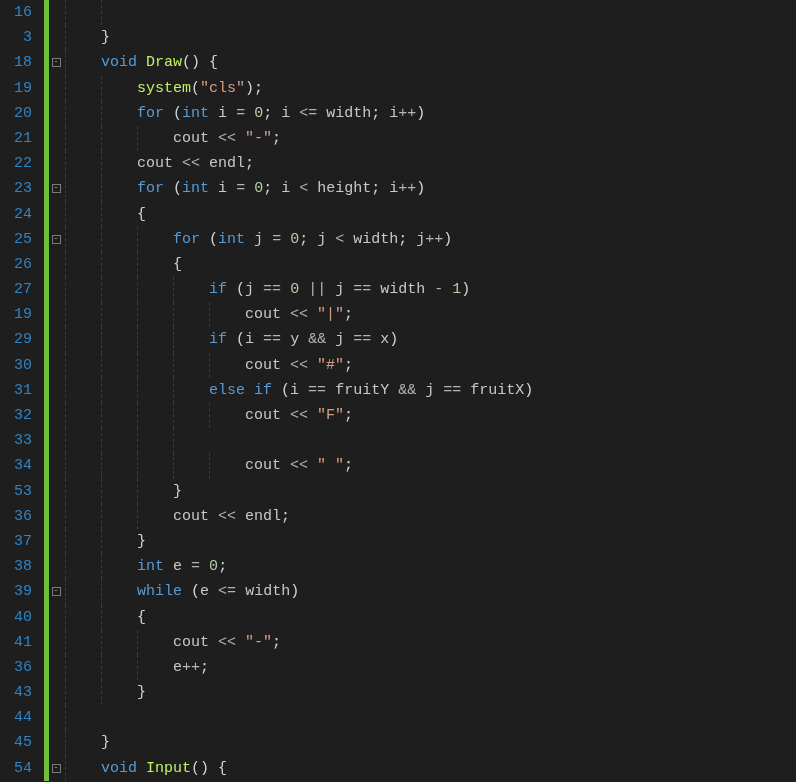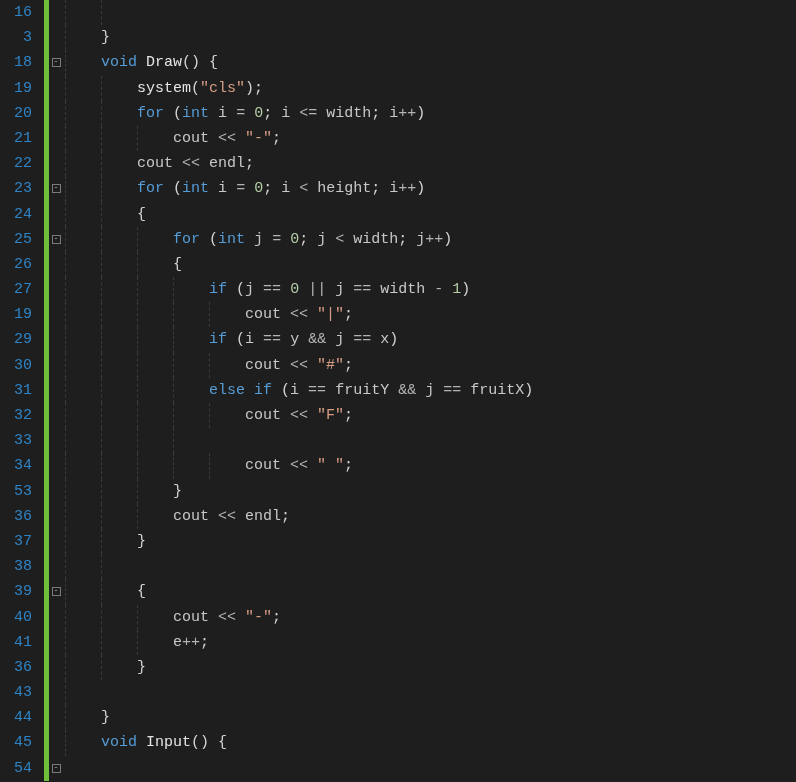--- a/index.html
+++ b/index.html
@@ -81,21 +81,21 @@
   }
   .vg {
     position: absolute;
     top: 0;
     width: 0;
     border-left: 1px dashed #3a3a3a;
     height: 100%;
   }
   .kw  { color: #569cd6; }
   .type{ color: #569cd6; }
-  .fn  { color: #e5e5e5; }
+  .fn  { color: #bef264; }
   .str { color: #d69d85; }
   .num { color: #b5cea8; }
   .id  { color: #c8c8c8; }
   .op  { color: #b4b4b4; }
   .punc{ color: #d4d4d4; }
 </style>
 </head>
 <body>
 
 <div class="editor">
@@ -282,21 +282,22 @@
       <div class="code-line"><div class="indent-guides" style="width: 600px;"><div class="vg" style="left: 0px;"></div><div class="vg" style="left: 36px;"></div><div class="vg" style="left: 72px;"></div><div class="vg" style="left: 108px;"></div><div class="vg" style="left: 144px;"></div></div><span style="position: relative;">                    <span class="id">cout</span> <span class="op">&lt;&lt;</span> <span class="str">"|"</span><span class="punc">;</span></span></div>
       <div class="code-line"><div class="indent-guides" style="width: 600px;"><div class="vg" style="left: 0px;"></div><div class="vg" style="left: 36px;"></div><div class="vg" style="left: 72px;"></div><div class="vg" style="left: 108px;"></div></div><span style="position: relative;">                <span class="kw">if</span> <span class="punc">(</span><span class="id">i</span> <span class="op">==</span> <span class="id">y</span> <span class="op">&amp;&amp;</span> <span class="id">j</span> <span class="op">==</span> <span class="id">x</span><span class="punc">)</span></span></div>
       <div class="code-line"><div class="indent-guides" style="width: 600px;"><div class="vg" style="left: 0px;"></div><div class="vg" style="left: 36px;"></div><div class="vg" style="left: 72px;"></div><div class="vg" style="left: 108px;"></div><div class="vg" style="left: 144px;"></div></div><span style="position: relative;">                    <span class="id">cout</span> <span class="op">&lt;&lt;</span> <span class="str">"#"</span><span class="punc">;</span></span></div>
       <div class="code-line"><div class="indent-guides" style="width: 600px;"><div class="vg" style="left: 0px;"></div><div class="vg" style="left: 36px;"></div><div class="vg" style="left: 72px;"></div><div class="vg" style="left: 108px;"></div></div><span style="position: relative;">                <span class="kw">else if</span> <span class="punc">(</span><span class="id">i</span> <span class="op">==</span> <span class="id">fruitY</span> <span class="op">&amp;&amp;</span> <span class="id">j</span> <span class="op">==</span> <span class="id">fruitX</span><span class="punc">)</span></span></div>
       <div class="code-line"><div class="indent-guides" style="width: 600px;"><div class="vg" style="left: 0px;"></div><div class="vg" style="left: 36px;"></div><div class="vg" style="left: 72px;"></div><div class="vg" style="left: 108px;"></div><div class="vg" style="left: 144px;"></div></div><span style="position: relative;">                    <span class="id">cout</span> <span class="op">&lt;&lt;</span> <span class="str">"F"</span><span class="punc">;</span></span></div>
       <div class="code-line"><div class="indent-guides" style="width: 600px;"><div class="vg" style="left: 0px;"></div><div class="vg" style="left: 36px;"></div><div class="vg" style="left: 72px;"></div><div class="vg" style="left: 108px;"></div></div></div>
       <div class="code-line"><div class="indent-guides" style="width: 600px;"><div class="vg" style="left: 0px;"></div><div class="vg" style="left: 36px;"></div><div class="vg" style="left: 72px;"></div><div class="vg" style="left: 108px;"></div><div class="vg" style="left: 144px;"></div></div><span style="position: relative;">                    <span class="id">cout</span> <span class="op">&lt;&lt;</span> <span class="str">" "</span><span class="punc">;</span></span></div>
       <div class="code-line"><div class="indent-guides" style="width: 600px;"><div class="vg" style="left: 0px;"></div><div class="vg" style="left: 36px;"></div><div class="vg" style="left: 72px;"></div></div><span style="position: relative;">            <span class="punc">}</span></span></div>
       <div class="code-line"><div class="indent-guides" style="width: 600px;"><div class="vg" style="left: 0px;"></div><div class="vg" style="left: 36px;"></div><div class="vg" style="left: 72px;"></div></div><span style="position: relative;">            <span class="id">cout</span> <span class="op">&lt;&lt;</span> <span class="id">endl</span><span class="punc">;</span></span></div>
       <div class="code-line"><div class="indent-guides" style="width: 600px;"><div class="vg" style="left: 0px;"></div><div class="vg" style="left: 36px;"></div></div><span style="position: relative;">        <span class="punc">}</span></span></div>
-      <div class="code-line"><div class="indent-guides" style="width: 600px;"><div class="vg" style="left: 0px;"></div><div class="vg" style="left: 36px;"></div></div></div>
+      <div class="code-line"><div class="indent-guides" style="width: 600px;"><div class="vg" style="left: 0px;"></div><div class="vg" style="left: 36px;"></div></div><span style="position: relative;">        <span class="type">int</span> <span class="id">e</span> <span class="op">=</span> <span class="num">0</span><span class="punc">;</span></span></div>
+      <div class="code-line"><div class="indent-guides" style="width: 600px;"><div class="vg" style="left: 0px;"></div><div class="vg" style="left: 36px;"></div></div><span style="position: relative;">        <span class="kw">while</span> <span class="punc">(</span><span class="id">e</span> <span class="op">&lt;=</span> <span class="id">width</span><span class="punc">)</span></span></div>
       <div class="code-line"><div class="indent-guides" style="width: 600px;"><div class="vg" style="left: 0px;"></div><div class="vg" style="left: 36px;"></div></div><span style="position: relative;">        <span class="punc">{</span></span></div>
       <div class="code-line"><div class="indent-guides" style="width: 600px;"><div class="vg" style="left: 0px;"></div><div class="vg" style="left: 36px;"></div><div class="vg" style="left: 72px;"></div></div><span style="position: relative;">            <span class="id">cout</span> <span class="op">&lt;&lt;</span> <span class="str">"-"</span><span class="punc">;</span></span></div>
       <div class="code-line"><div class="indent-guides" style="width: 600px;"><div class="vg" style="left: 0px;"></div><div class="vg" style="left: 36px;"></div><div class="vg" style="left: 72px;"></div></div><span style="position: relative;">            <span class="id">e</span><span class="op">++</span><span class="punc">;</span></span></div>
       <div class="code-line"><div class="indent-guides" style="width: 600px;"><div class="vg" style="left: 0px;"></div><div class="vg" style="left: 36px;"></div></div><span style="position: relative;">        <span class="punc">}</span></span></div>
       <div class="code-line"><div class="indent-guides" style="width: 600px;"><div class="vg" style="left: 0px;"></div></div><span style="position: relative;"></span></div>
       <div class="code-line"><div class="indent-guides" style="width: 600px;"><div class="vg" style="left: 0px;"></div></div><span style="position: relative;">    <span class="punc">}</span></span></div>
       <div class="code-line"><div class="indent-guides" style="width: 600px;"><div class="vg" style="left: 0px;"></div></div><span style="position: relative;">    <span class="kw">void</span> <span class="fn">Input</span><span class="punc">()</span> <span class="punc">{</span></span></div>
     </div>
 </div>
 

